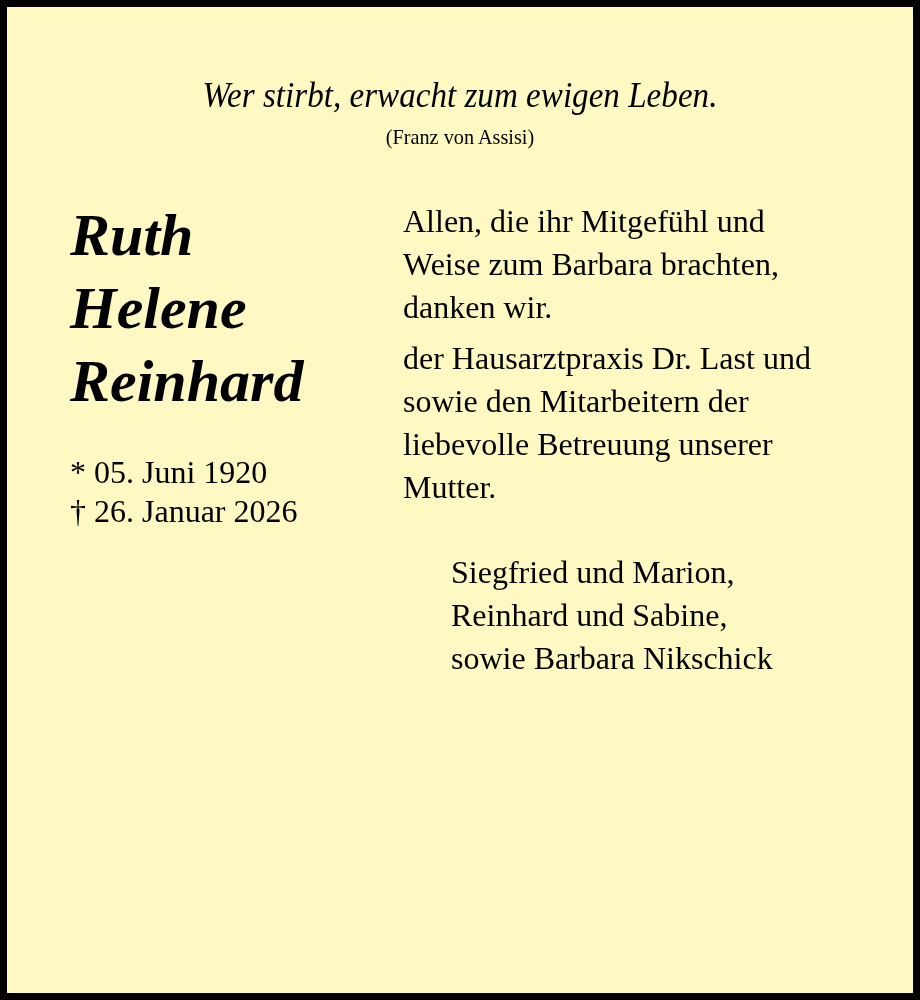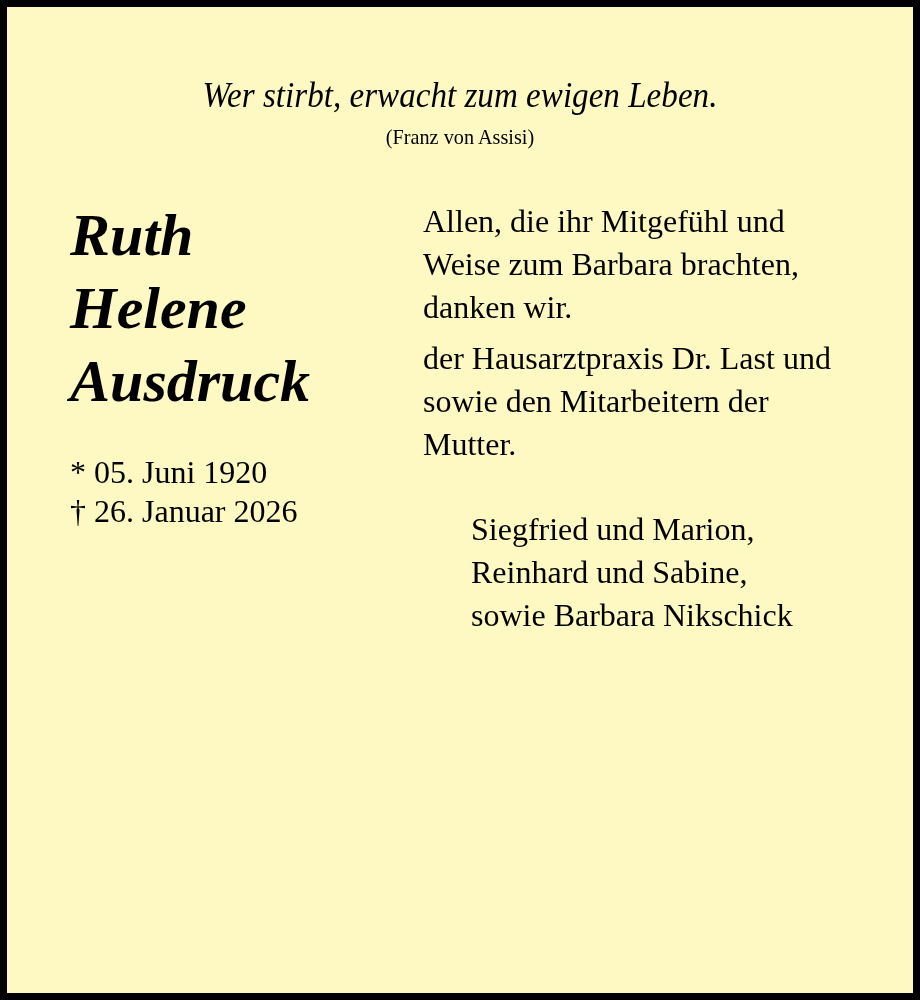--- a/index.html
+++ b/index.html
@@ -65,21 +65,21 @@
       margin-top: 35px;
     }
     .date-line {
       display: block;
       font-size: 32px;
       line-height: 39px;
       white-space: nowrap;
     }
     .right-col {
       position: absolute;
-      left: 416px;
+      left: 396px;
       top: 193px;
       width: 480px;
       font-size: 32px;
       line-height: 43px;
     }
     .para {
       margin: 0;
     }
     .para + .para {
       margin-top: 8px;
@@ -98,37 +98,38 @@
 
 <div class="frame">
 
   <div class="motto">Wer stirbt, erwacht zum ewigen Leben.</div>
   <div class="motto-author">(Franz von Assisi)</div>
 
   <div class="left-col">
     <div>
       <span class="name-line">Ruth</span>
       <span class="name-line">Helene</span>
-      <span class="name-line">Ausdruck</span>
+      <span class="name-line">Reinhard</span>
     </div>
     <div class="dates">
       <span class="date-line">* 05. Juni 1920</span>
       <span class="date-line">† 26. Januar 2026</span>
     </div>
   </div>
 
   <div class="right-col">
     <p class="para">
       <span class="line">Allen, die ihr Mitgefühl und</span>
       <span class="line">Weise zum Barbara brachten,</span>
       <span class="line">danken wir.</span>
     </p>
     <p class="para">
       <span class="line">der Hausarztpraxis Dr. Last und</span>
       <span class="line">sowie den Mitarbeitern der</span>
+      <span class="line">liebevolle Betreuung unserer</span>
       <span class="line">Mutter.</span>
     </p>
     <div class="signatures">
       <span class="line">Siegfried und Marion,</span>
       <span class="line">Reinhard und Sabine,</span>
       <span class="line">sowie Barbara Nikschick</span>
     </div>
   </div>
 
 </div>

